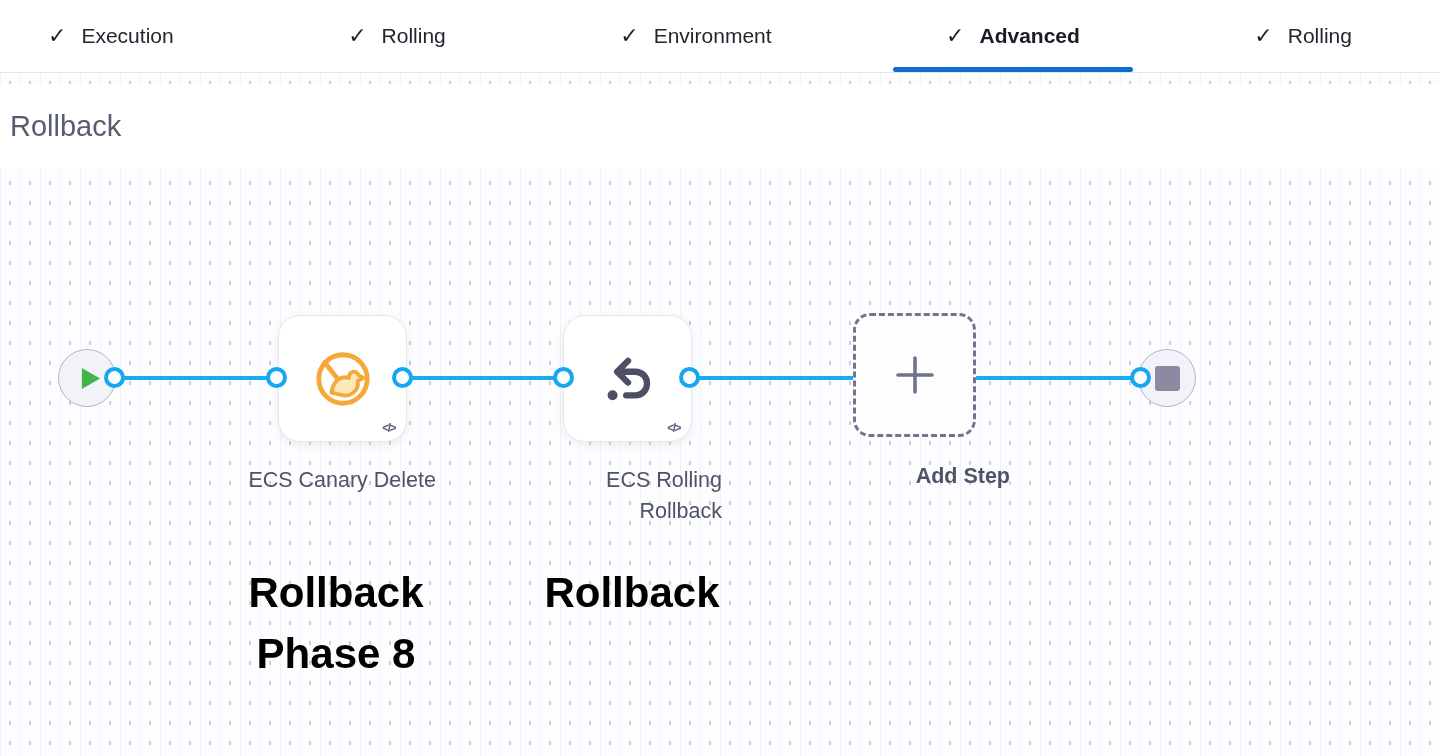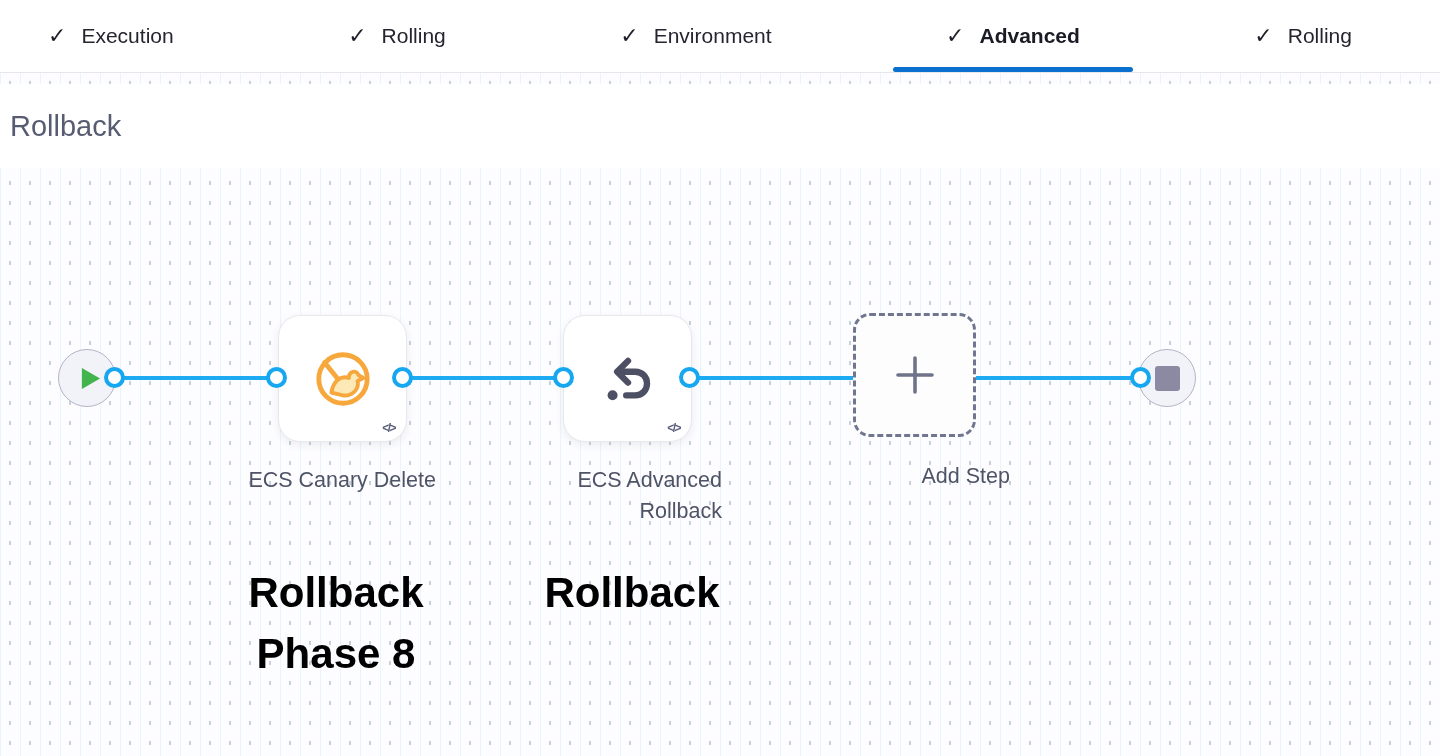--- a/index.html
+++ b/index.html
@@ -85,21 +85,21 @@
     background:#fdfdfe; border:3px dashed #717690; border-radius:17px;
     z-index:2; display:flex; align-items:center; justify-content:center; cursor:pointer;
   }
 
   .step-label {
     position:absolute; top:392px; width:190px; text-align:right;
     font-size:21.5px; line-height:31px; color:#4e5366; z-index:2;
   }
   .label-canary  { left:246px; }
   .label-rolling { left:532px; }
-  .label-add     { left:820px; top:388px; }
+  .label-add     { left:820px; top:388px;font-weight:bold; }
 
   .annotation {
     position:absolute; top:489px; width:330px; text-align:center;
     font-size:42px; line-height:61px; font-weight:700; color:#000000; z-index:4;
   }
   .ann-1 { left:171px; }
   .ann-2 { left:467px; }
 </style>
 </head>
 <body>
@@ -171,21 +171,21 @@
     <svg width="46" height="46" viewBox="0 0 46 46">
       <path d="M23 6 V40 M6 23 H40" stroke="#6f7389" stroke-width="3.6" stroke-linecap="round" fill="none"></path>
     </svg>
   </div>
 
   <div class="node-circle node-end">
     <span class="stop-square"></span>
   </div>
 
   <div class="step-label label-canary">ECS Canary Delete</div>
-  <div class="step-label label-rolling">ECS Advanced Rollback</div>
+  <div class="step-label label-rolling">ECS Rolling Rollback</div>
   <div class="step-label label-add">Add Step</div>
 
   <div class="annotation ann-1">
     <div>Rollback</div>
     <div>Phase 8</div>
   </div>
   <div class="annotation ann-2">
     <div>Rollback</div>
   </div>
 

